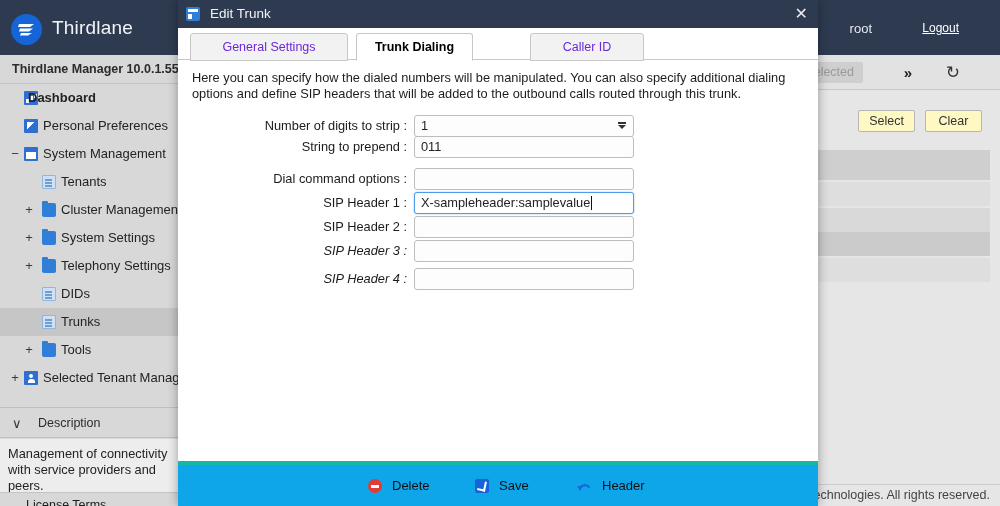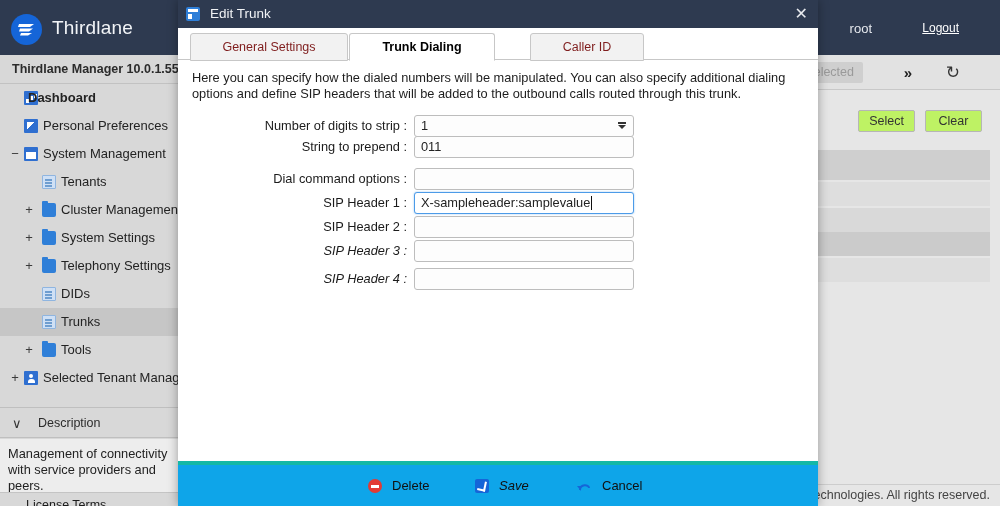--- a/index.html
+++ b/index.html
@@ -67,21 +67,21 @@
 
   .bg-body {
     position: absolute; left: 180px; top: 90px; width: 820px; height: 394px;
     background: #e6e6e6;
   }
   .bg-panel {
     position: absolute; right: 18px; top: 100px; width: 150px; height: 44px;
   }
   .bg-btn {
     position: absolute; top: 110px; height: 22px; width: 57px;
-    background: #bef264; border: 1px solid #b6b6b6; border-radius: 2px;
+    background: #fef9c3; border: 1px solid #b6b6b6; border-radius: 2px;
     color: #333; font-size: 12.5px; text-align: center; line-height: 20px; margin-left: 27px;
   }
   .bg-btn.select { right: 85px; }
   .bg-btn.clear  { right: 18px; }
 
   .bg-row {
     position: absolute; left: 190px; height: 24px; width: 800px;
   }
   .bg-row.r1 { top: 150px; background: #cfcfcf; height: 30px; }
   .bg-row.r2 { top: 182px; background: #dedede; }
@@ -221,29 +221,29 @@
   }
 
   .tabstrip {
     position: relative; height: 32px; background: #ffffff;
     border-bottom: 1px solid #c7c7c7;
   }
   .tab {
     position: absolute; top: 5px; height: 28px;
     background: #f2f2f2; border: 1px solid #c7c7c7;
     border-radius: 3px 3px 0 0;
-    font-size: 12.5px; color: #7f1d1d;
+    font-size: 12.5px; color: #6d28d9;
     text-align: center; line-height: 26px;
   }
   .tab.active {
     background: #ffffff; color: #000; font-weight: bold;
     border-bottom-color: #ffffff; z-index: 2;
   }
   .tab.t1 { left: 12px;  width: 158px; }
-  .tab.t2 { left: 171px; width: 146px; }
+  .tab.t2 { left: 178px; width: 117px; }
   .tab.t3 { left: 312px; width: 114px; margin-left: 40px; }
 
   .modal-intro {
     position: absolute; left: 14px; top: 70px; width: 600px;
     font-size: 12.8px; color: #1d1d1d; line-height: 16px;
   }
 
   .frow { position: absolute; height: 22px; }
   .flabel {
     position: absolute; right: 0; top: 0; width: 215px;
@@ -282,21 +282,21 @@
 
   .modal-footer {
     position: absolute; left: 0; top: 461px; width: 640px; height: 45px;
     background: #0ea5e9; border-top: 4px solid #14b8a6;
   }
   .fbtn {
     position: absolute; top: 10px; height: 22px;
     font-size: 13px; color: #111; line-height: 22px; padding-left: 24px;
   }
   .fbtn.delete { left: 190px; }
-  .fbtn.save   { left: 297px; font-style: italic; }
+  .fbtn.save   { left: 297px; }
   .fbtn.cancel { left: 400px; }
   .fbtn .ic-del {
     position: absolute; left: 0; top: 4px; width: 14px; height: 14px;
     border-radius: 50%; background: #e23b35;
   }
   .fbtn .ic-del::after {
     content: ""; position: absolute; left: 3px; top: 6px;
     width: 8px; height: 2.5px; background: #fff;
   }
   .fbtn .ic-save {
@@ -475,18 +475,18 @@
         <span class="ic-save"></span>
         <span>Save</span>
       </div>
       <div class="fbtn cancel">
         <span class="ic-cancel">
           <svg width="16" height="14" viewBox="0 0 16 14">
             <path d="M4 10 C4 4, 13 4, 13 8" stroke="#1565d8" stroke-width="2" fill="none"></path>
             <path d="M1 6 L5 6 L5 11 Z" fill="#1565d8"></path>
           </svg>
         </span>
-        <span>Cancel</span>
+        <span>Header</span>
       </div>
     </div>
 
   </div>
 </div>
 
 </body></html>

